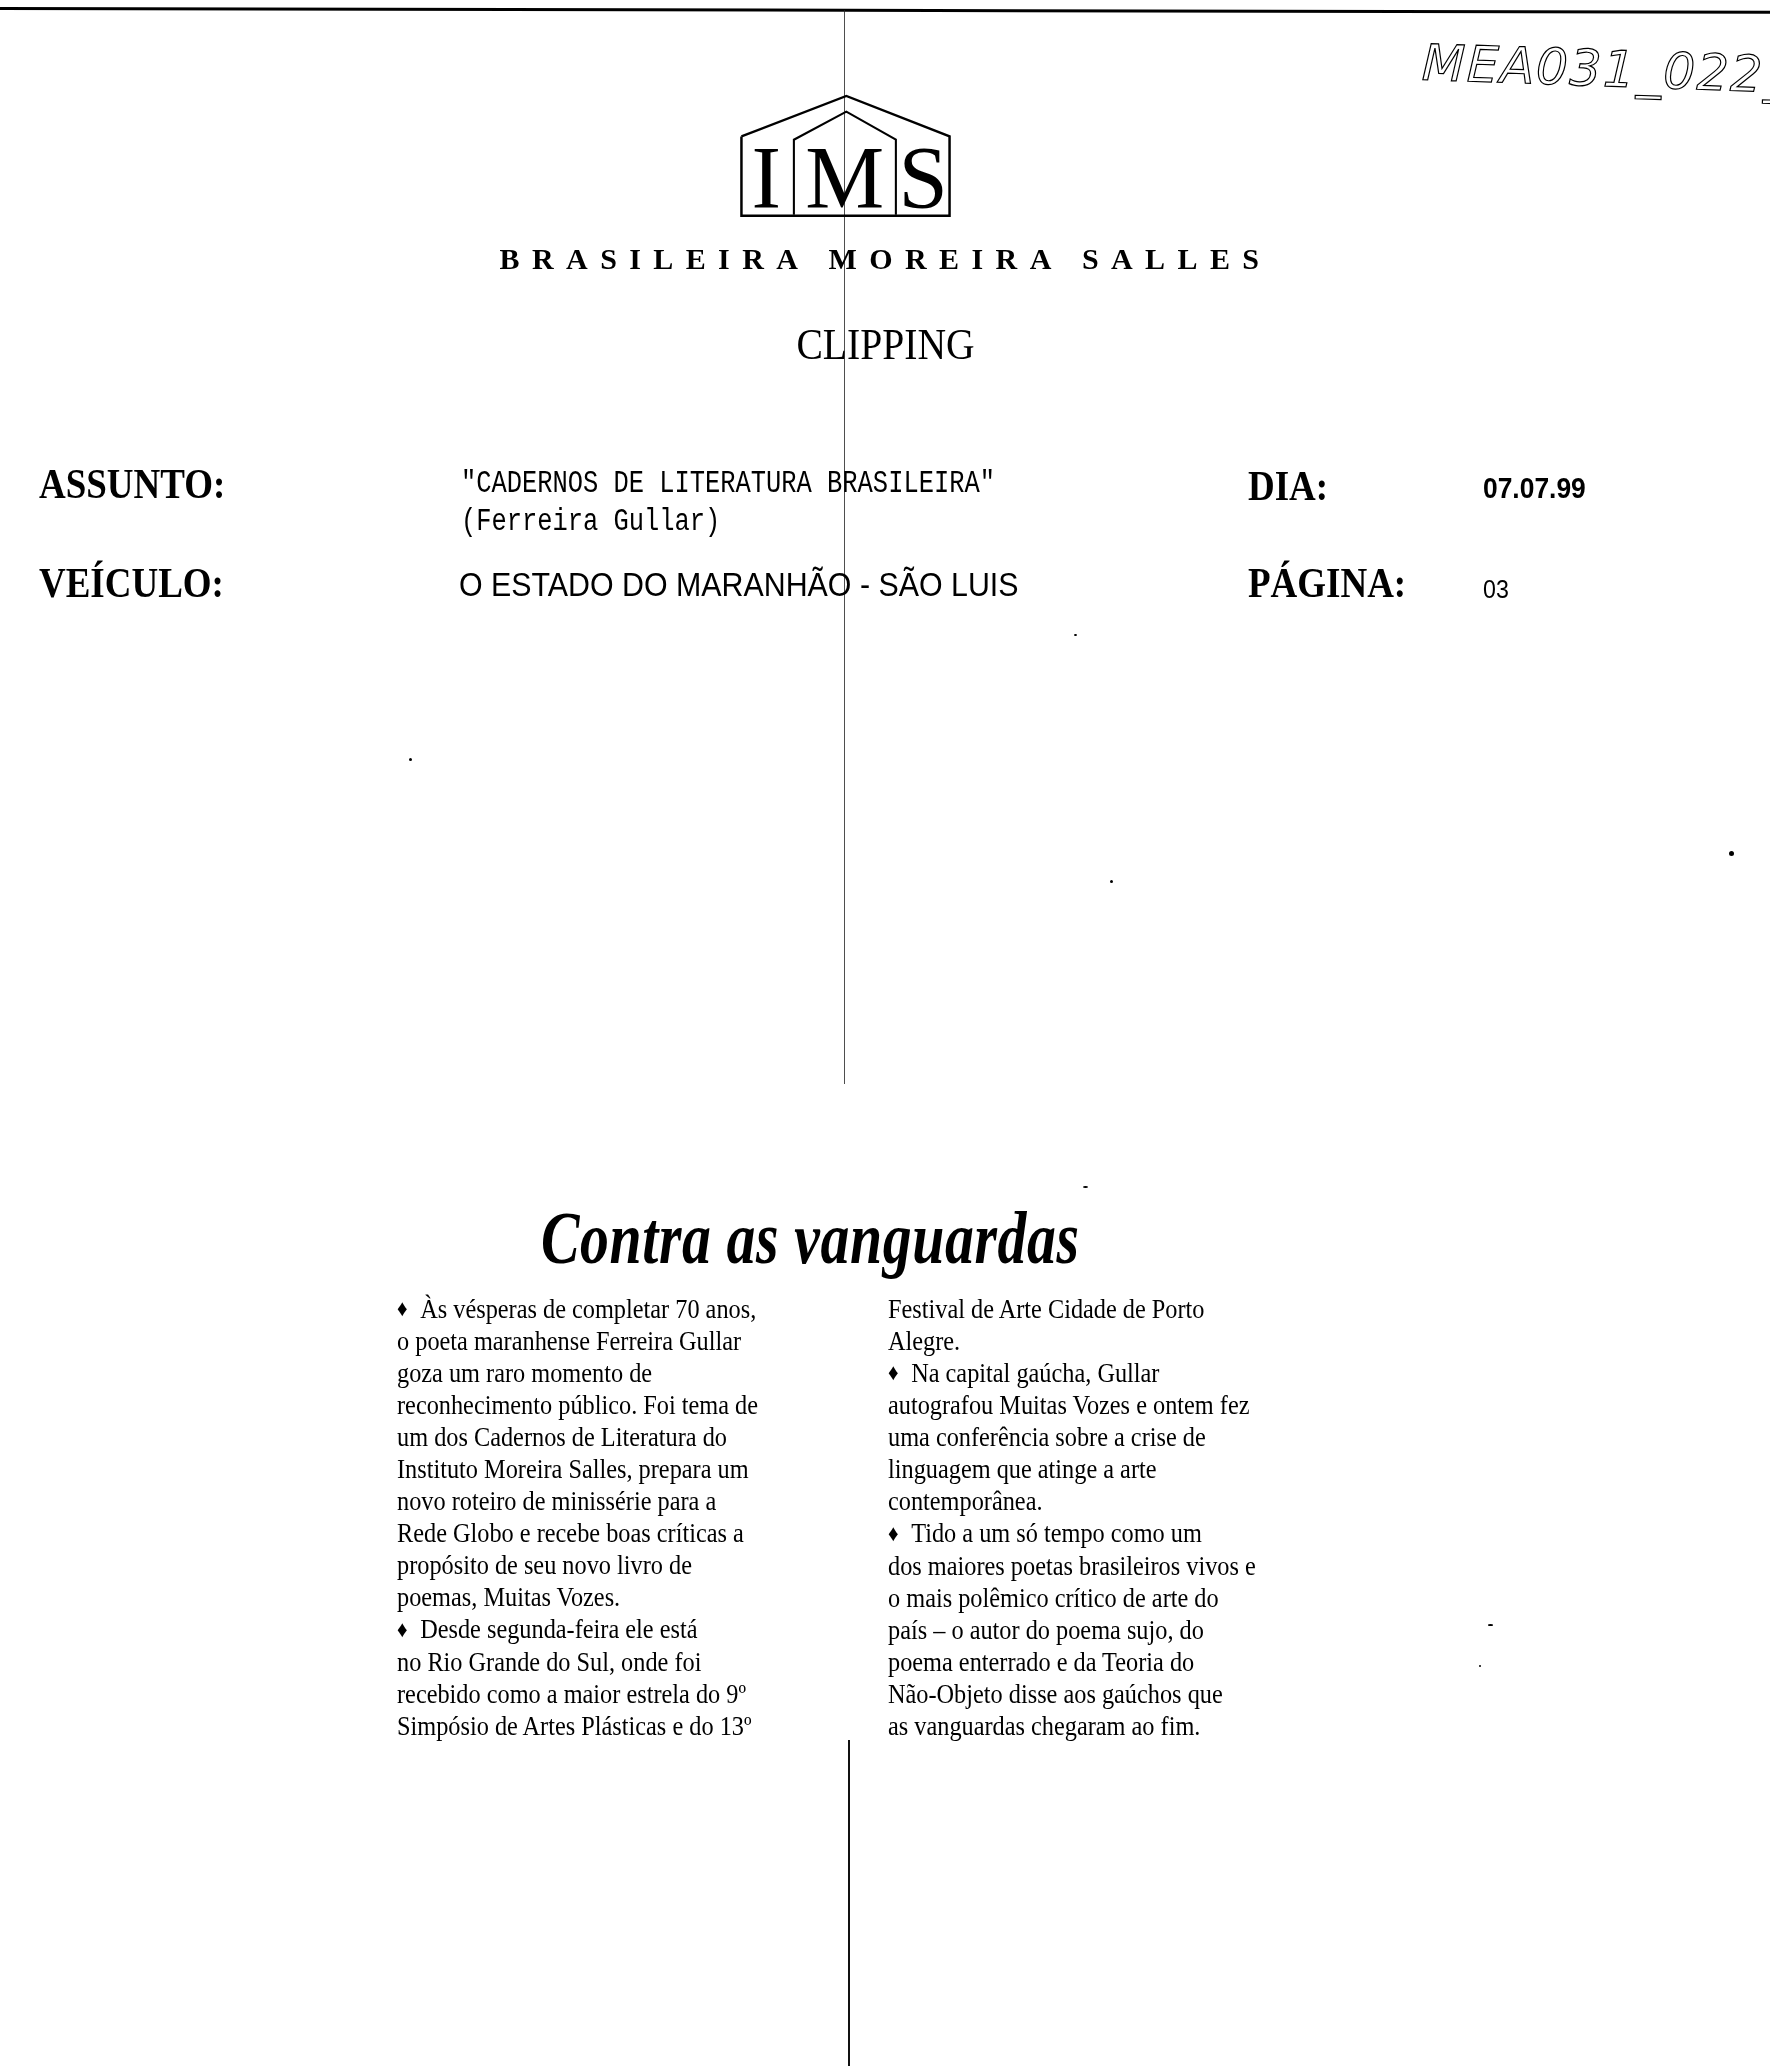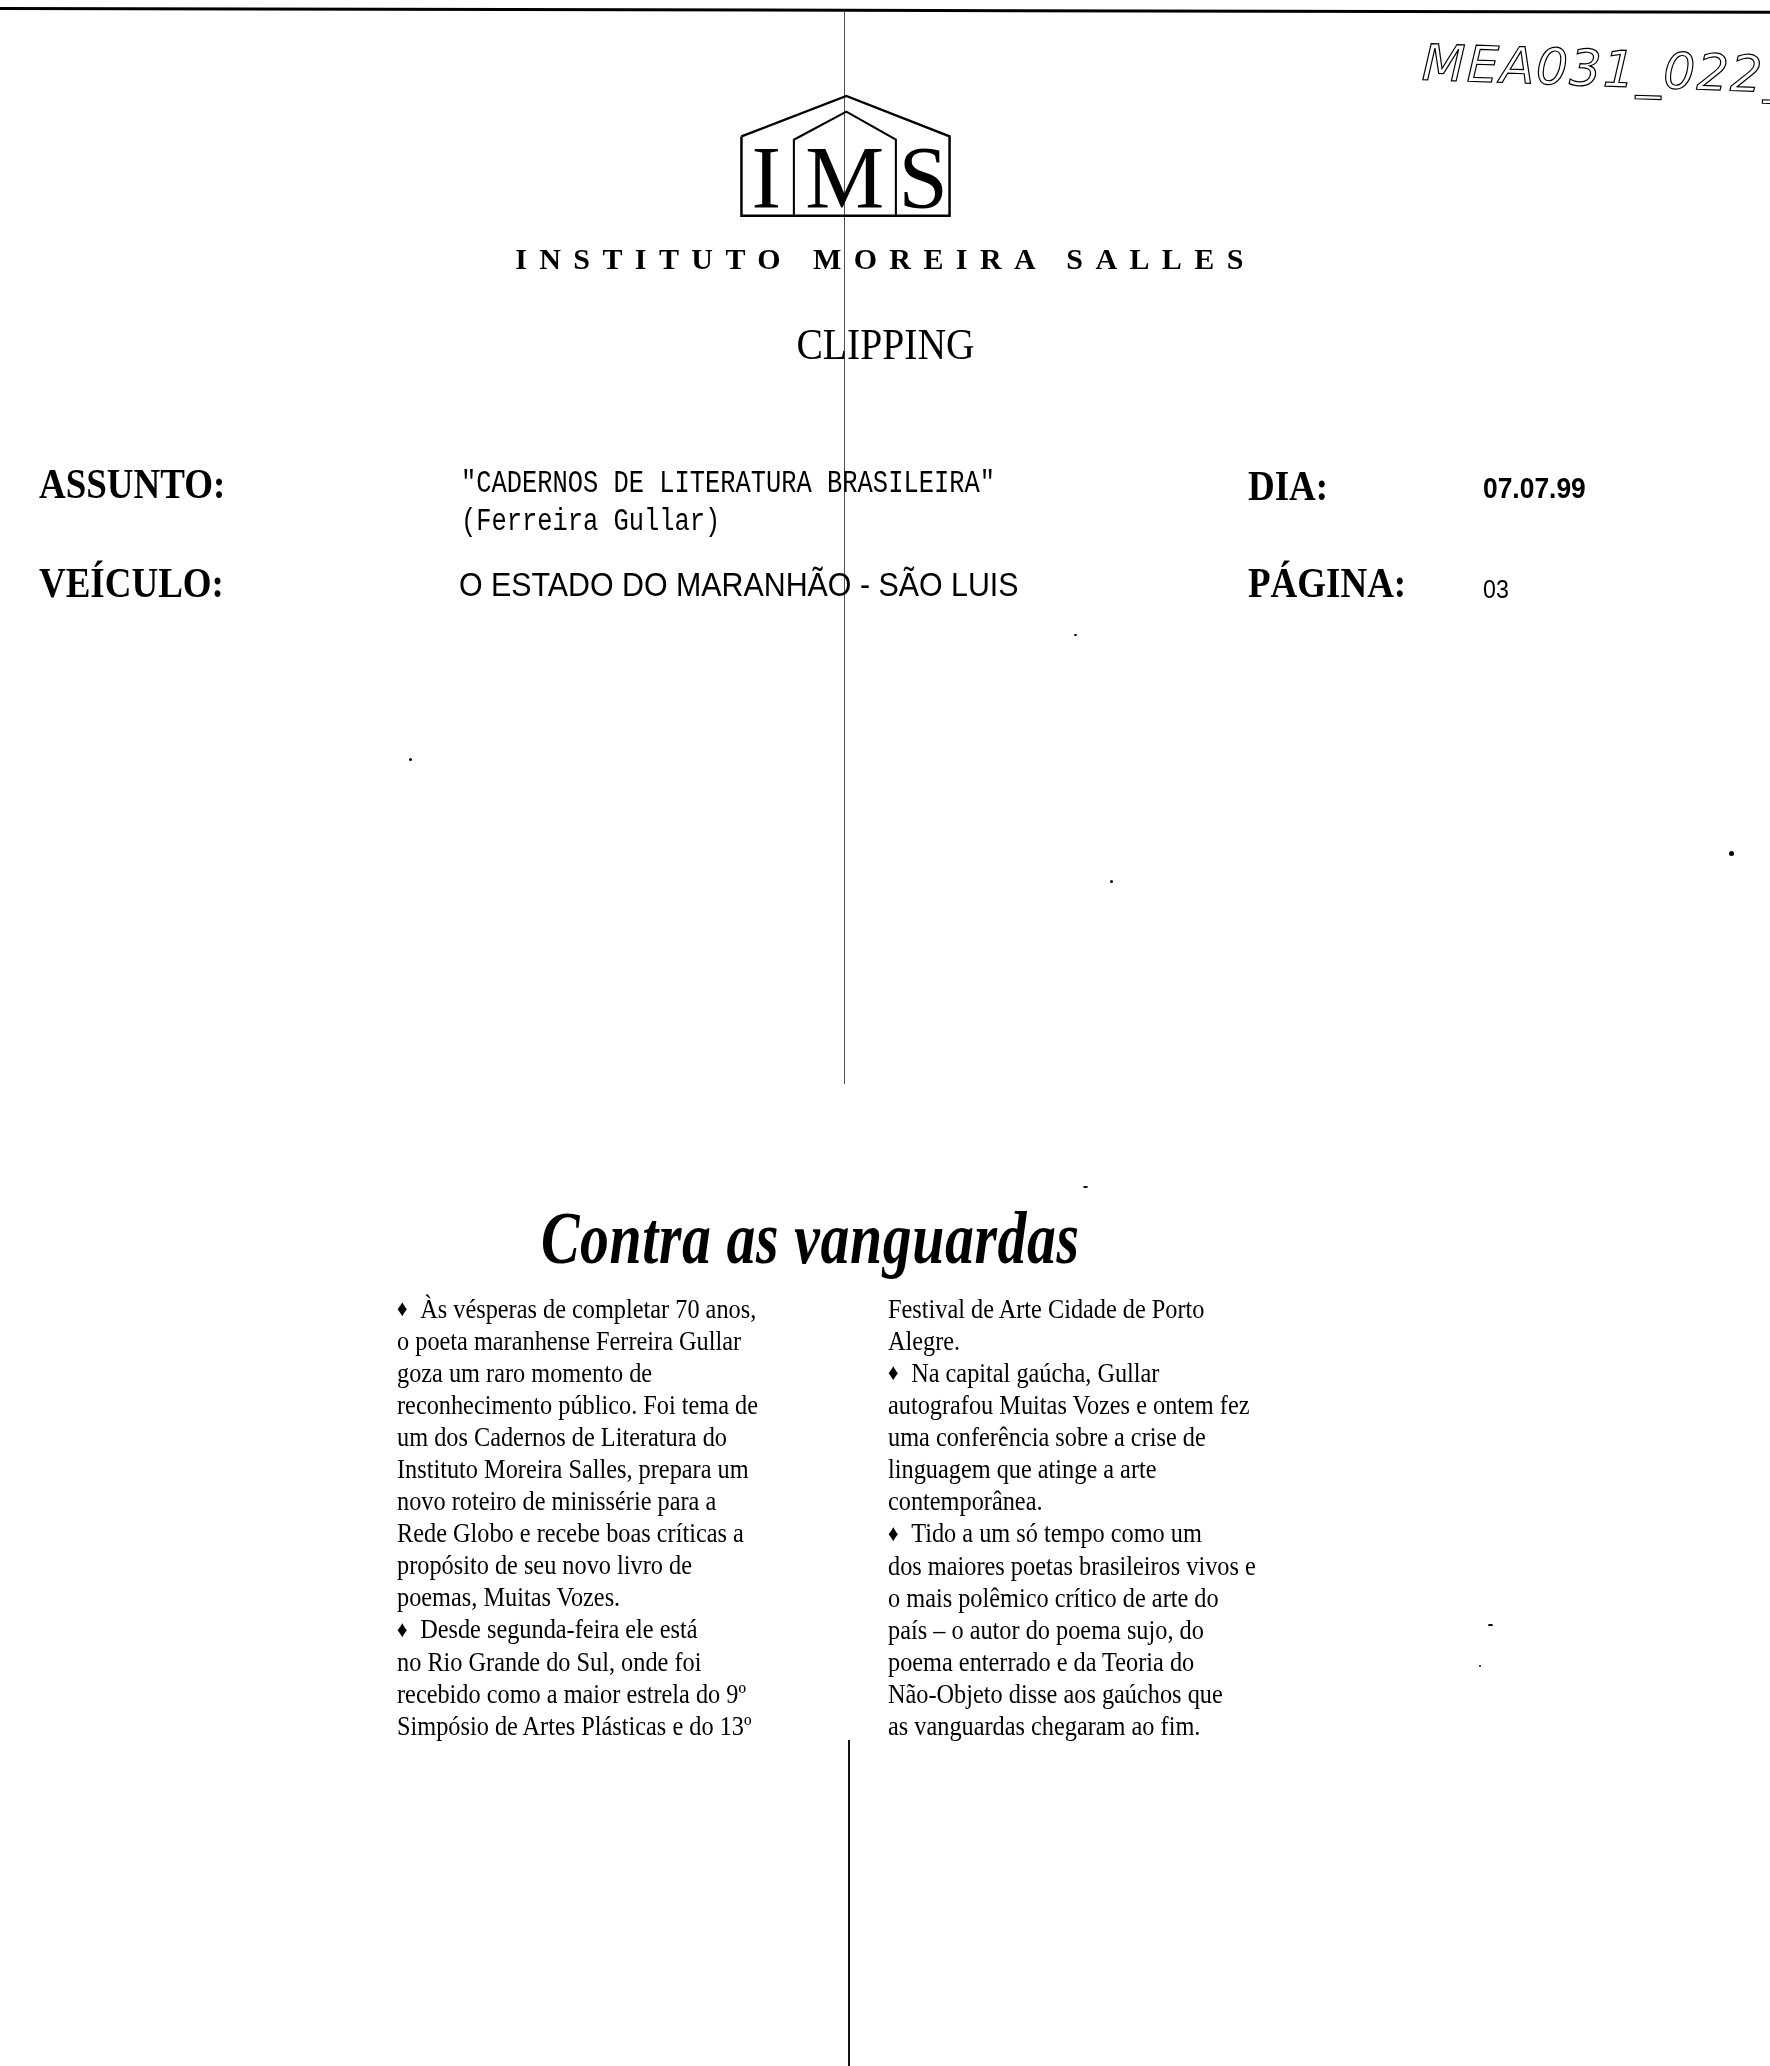--- a/index.html
+++ b/index.html
@@ -164,21 +164,21 @@
 
     <polyline points="8,110 262,12 512,110 512,302 8,302 8,110" fill="none" stroke="#000" stroke-width="6"></polyline>
 
     <polyline points="135,300 135,118 262,50 382,118 382,300" fill="none" stroke="#000" stroke-width="5"></polyline>
     <text x="68" y="282" font-family="Liberation Serif, serif" font-size="215" text-anchor="middle" fill="#000">I</text>
     <text x="258" y="282" font-family="Liberation Serif, serif" font-size="215" text-anchor="middle" fill="#000">M</text>
     <text x="448" y="282" font-family="Liberation Serif, serif" font-size="215" text-anchor="middle" fill="#000">S</text>
   </svg>
 </div>
 
-<div class="abs institute-name">INSTITUTO MOREIRA SALLES</div>
+<div class="abs institute-name">BRASILEIRA MOREIRA SALLES</div>
 <div class="abs clipping-title">CLIPPING</div>
 
 <div class="abs meta-label lbl-assunto">ASSUNTO:</div>
 <div class="abs val-assunto"><span class="line">"CADERNOS DE LITERATURA BRASILEIRA"</span><span class="line">(Ferreira Gullar)</span></div>
 
 <div class="abs meta-label lbl-veiculo">VEÍCULO:</div>
 <div class="abs val-veiculo">O ESTADO DO MARANHÃO - SÃO LUIS</div>
 
 <div class="abs meta-label lbl-dia">DIA:</div>
 <div class="abs val-dia">07.07.99</div>

